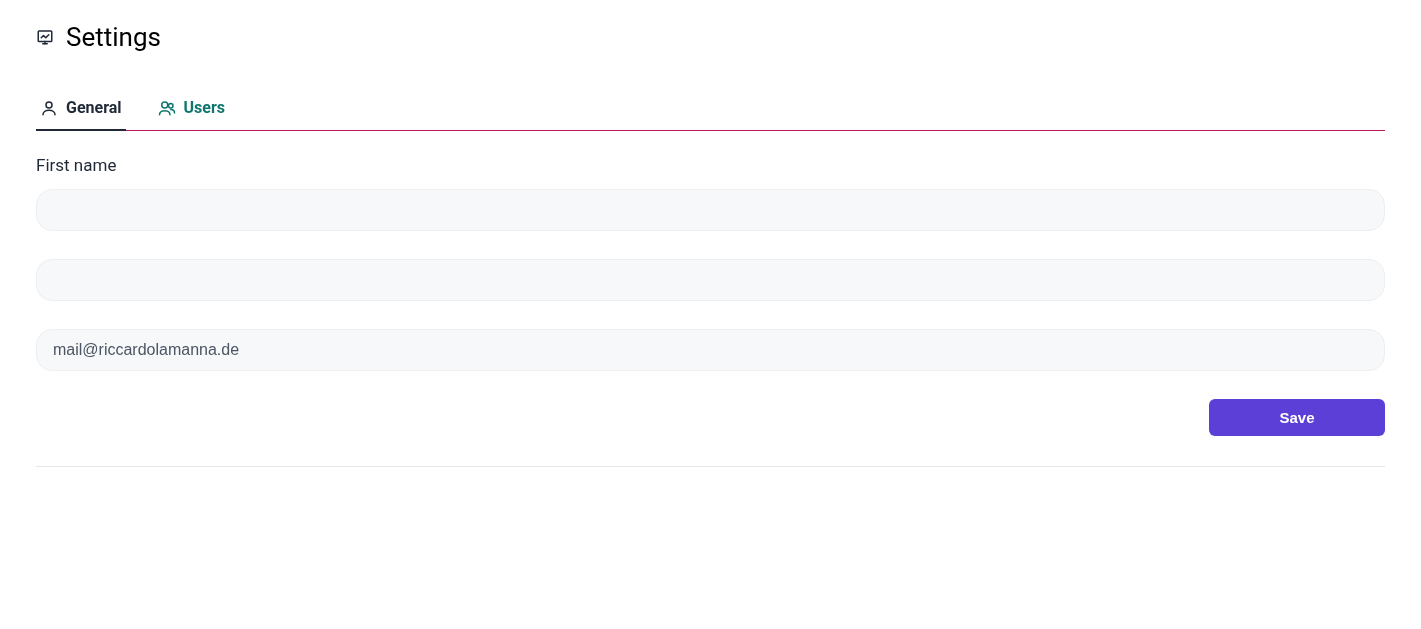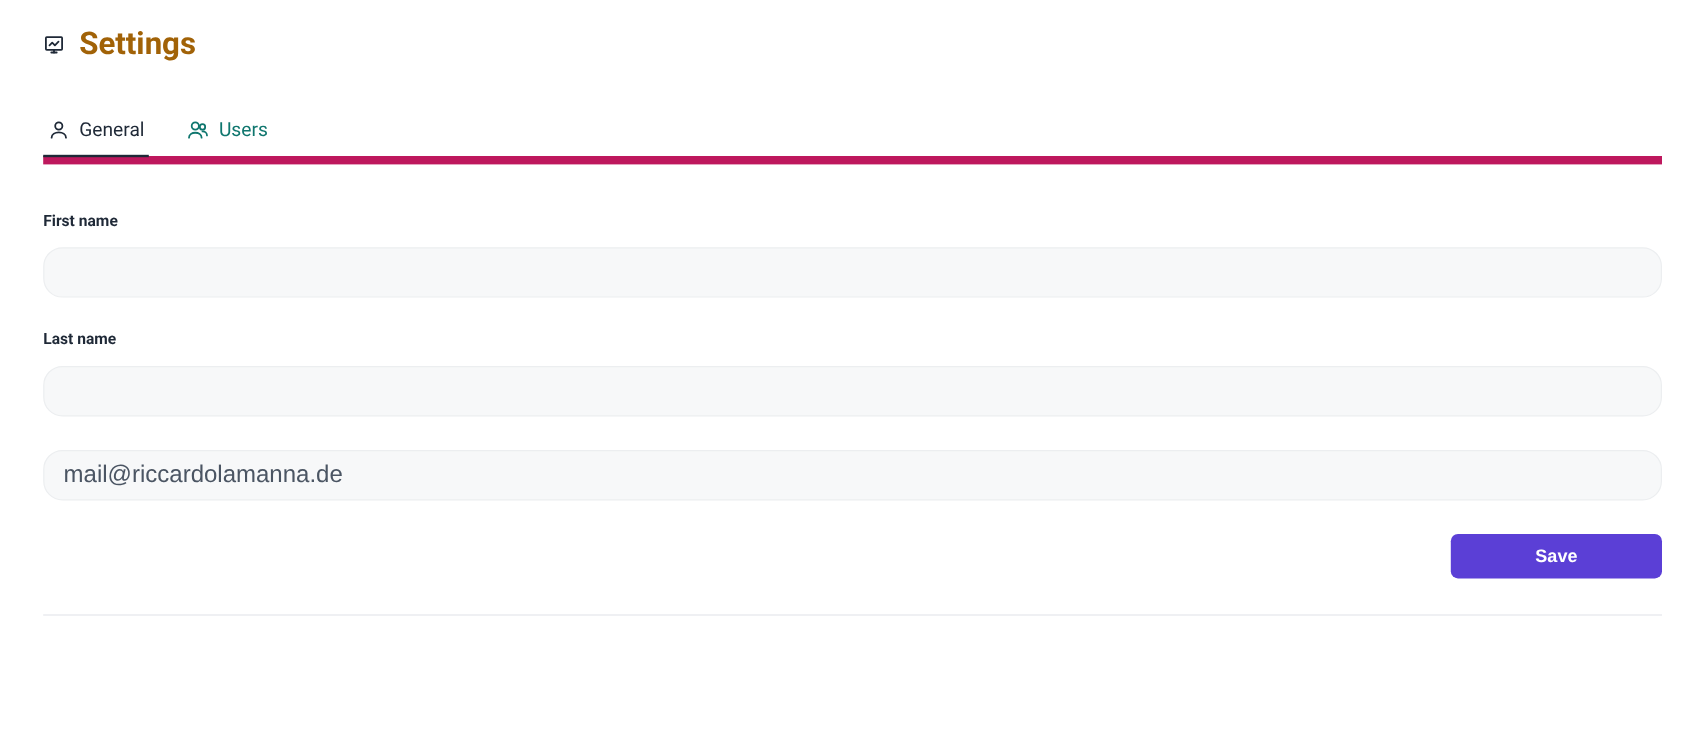--- a/index.html
+++ b/index.html
@@ -24,28 +24,29 @@
     .header-icon {
       width: 18px;
       height: 18px;
       display: flex;
       align-items: center;
       justify-content: center;
       color: #1f2937;
     }
     .page-title {
       font-size: 26px;
-      font-weight: 700;
-      color: #a16207;
+      font-weight: 400;
+      color: #000000;
     }
     .tabs {
       display: flex;
       gap: 28px;
-      border-bottom: 7px solid #be185d;
-      margin-bottom: 40px;
+      border-bottom: 1px solid #be185d;
+      margin-bottom: 24px;
+      font-weight: bold;
     }
     .tab {
       display: flex;
       align-items: center;
       gap: 8px;
       padding: 10px 4px 12px 4px;
       cursor: pointer;
       font-size: 16px;
       color: #0f766e;
       border-bottom: 2px solid transparent;
@@ -60,30 +61,30 @@
       height: 18px;
       display: flex;
       align-items: center;
       justify-content: center;
     }
     .form-group {
       margin-bottom: 28px;
     }
     .form-label {
       display: block;
-      font-size: 13px;
-      font-weight: 700;
+      font-size: 17px;
+      font-weight: 400;
       color: #1f2937;
       margin-bottom: 14px;
     }
     .form-input {
       width: 100%;
       height: 42px;
       padding: 10px 16px;
-      font-size: 20px;
+      font-size: 16px;
       color: #4b5563;
       background: #f7f8f9;
       border: 1px solid #eceef0;
       border-radius: 16px;
       outline: none;
     }
     .actions {
       display: flex;
       justify-content: flex-end;
       margin-top: 4px;
@@ -143,21 +144,20 @@
     <span>Users</span>
   </div>
 </div>
 
 <div class="form-group">
   <label class="form-label">First name</label>
   <input type="text" class="form-input" value="" style="">
 </div>
 
 <div class="form-group">
-  <label class="form-label">Last name</label>
   <input type="text" class="form-input" value="" style="">
 </div>
 
 <div class="form-group">
   <input type="text" class="form-input" value="mail@riccardolamanna.de" style="">
 </div>
 
 <div class="actions">
   <button class="save-button">Save</button>
 </div>

